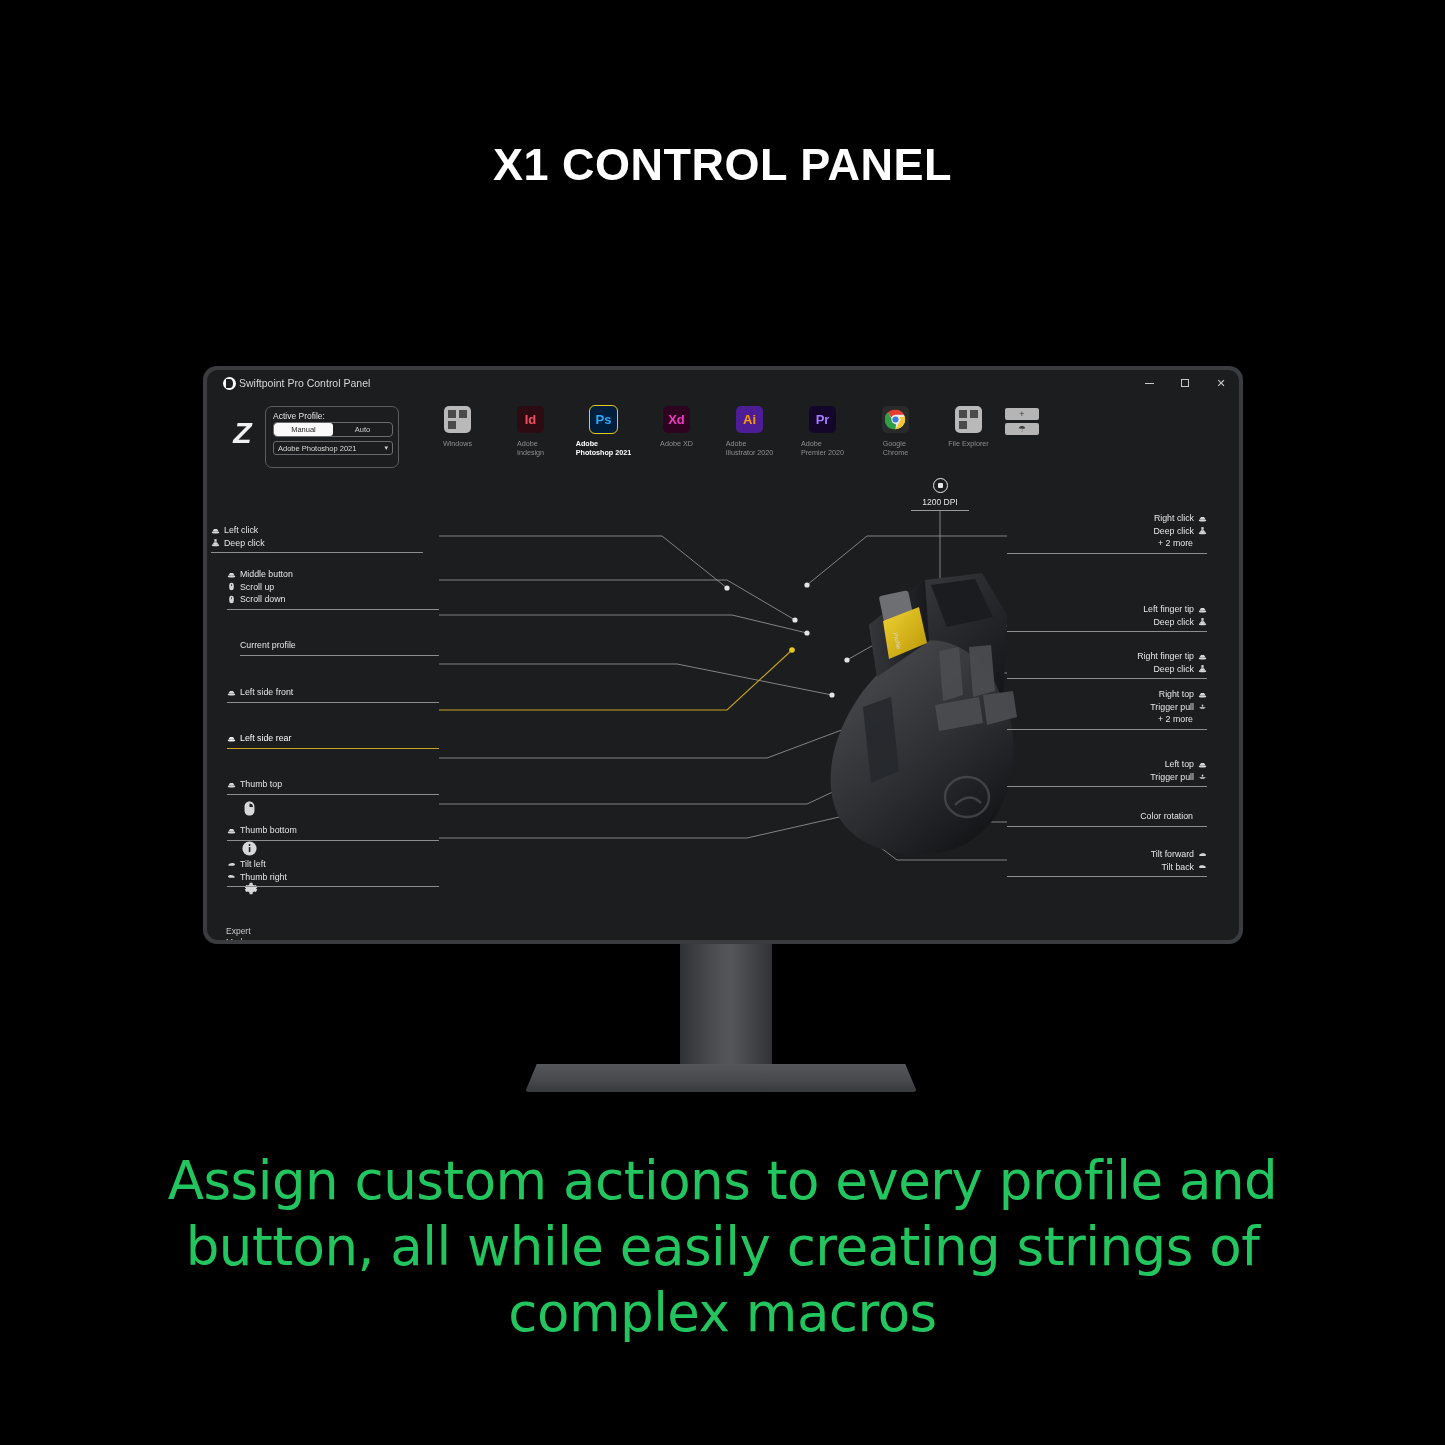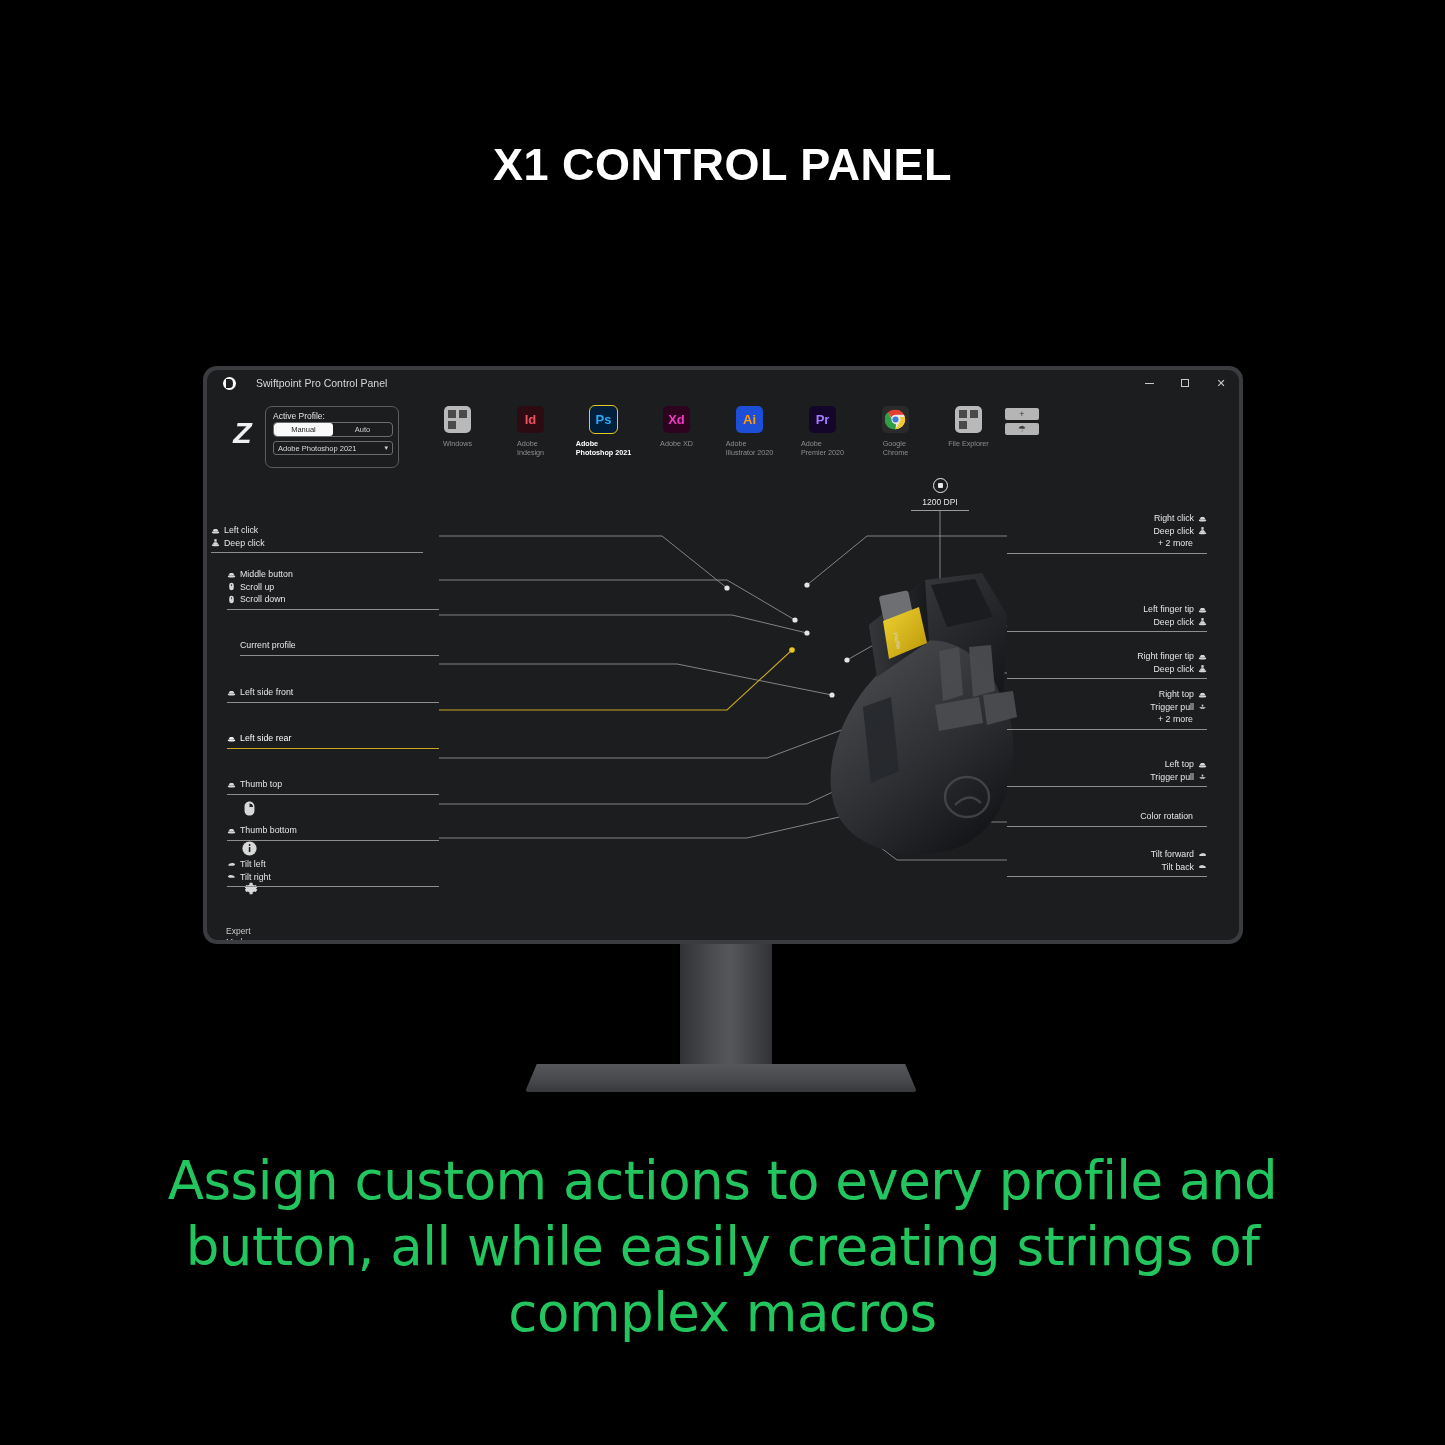--- a/index.html
+++ b/index.html
@@ -63,21 +63,21 @@
   }
   .app-logo {
     width:13px; height:13px; border-radius:50%;
     background:#fff; margin-left:16px; position:relative; flex:none;
   }
   .app-logo::after {
     content:""; position:absolute; left:3px; top:2px;
     width:7px; height:9px; background:#1c1d1f;
     border-radius:0 60% 60% 0;
   }
-  .app-title { margin-left:20px; font-size:10.5px; color:#d6d6d6; }
+  .app-title { margin-left:3px; font-size:10.5px; color:#d6d6d6; }
   .win-controls { margin-left:auto; display:flex; align-items:center; gap:0; }
   .win-btn {
     width:36px; height:24px; display:flex; align-items:center; justify-content:center;
     color:#c9c9c9; font-size:11px; line-height:1;
   }
   .win-btn .bar { width:9px; height:1px; background:#c9c9c9; display:block; }
   .win-btn .sq  { width:8px; height:8px; border:1px solid #c9c9c9; display:block; }
 
   
   .toprow {
@@ -125,21 +125,21 @@
   .app-name {
     font-size:7.2px; color:#8e8e8e; text-align:left; line-height:9px;
   }
   .app-name.sel { color:#ffffff; font-weight:700; }
 
   .ico-win { background:#b9b9b9; position:relative; }
   .ico-win .q { position:absolute; background:#4a4a4a; }
   .ico-id { background:#2d0b12; color:#f24f5e; }
   .ico-ps { background:#021e3d; color:#2fa9f4; }
   .ico-xd { background:#2d0320; color:#ef3bc4; }
-  .ico-ai { background:#1d4ed8; color:#ff9a00; }
+  .ico-ai { background:#4c1d95; color:#ff9a00; }
   .ico-pr { background:#14052b; color:#a97bff; }
   .ico-ch { background:#2a2a2a; position:relative; }
   .ico-fe { background:#b9b9b9; position:relative; }
   .ico-fe .q { position:absolute; background:#4a4a4a; }
 
   .addrm { display:flex; flex-direction:column; gap:3px; margin-top:2px; }
   .addrm > div {
     width:34px; height:12px; background:#b5b5b5; border-radius:2px;
     display:flex; align-items:center; justify-content:center;
     font-size:9px; color:#3a3a3a; line-height:1;
@@ -518,21 +518,21 @@
           <div class="row">
               <svg class="gi" viewBox="0 0 24 24" fill="#e6e6e6">
                 <path d="M3 14c3-6 14-8 18-3 1 2-1 4-4 4H6c-2 0-3-1-3-1z"></path>
               </svg>
               <span>Tilt left</span>
             </div>
           <div class="row">
               <svg class="gi" viewBox="0 0 24 24" fill="#e6e6e6">
                 <path d="M21 14c-3-6-14-8-18-3-1 2 1 4 4 4h11c2 0 3-1 3-1z"></path>
               </svg>
-              <span>Tilt right</span>
+              <span>Thumb right</span>
             </div>
           <div class="rule" style="width:212px"></div>
         </div>
 
         <div class="lbl right" style="left:800px; top:42px; width:200px">
           <div class="row">
               <span>Right click</span>
               <svg class="gi" viewBox="0 0 24 24" fill="#e6e6e6">
                 <ellipse cx="12" cy="17" rx="10" ry="3"></ellipse>
                 <path d="M4 14h16l-4-6H8z"></path>

